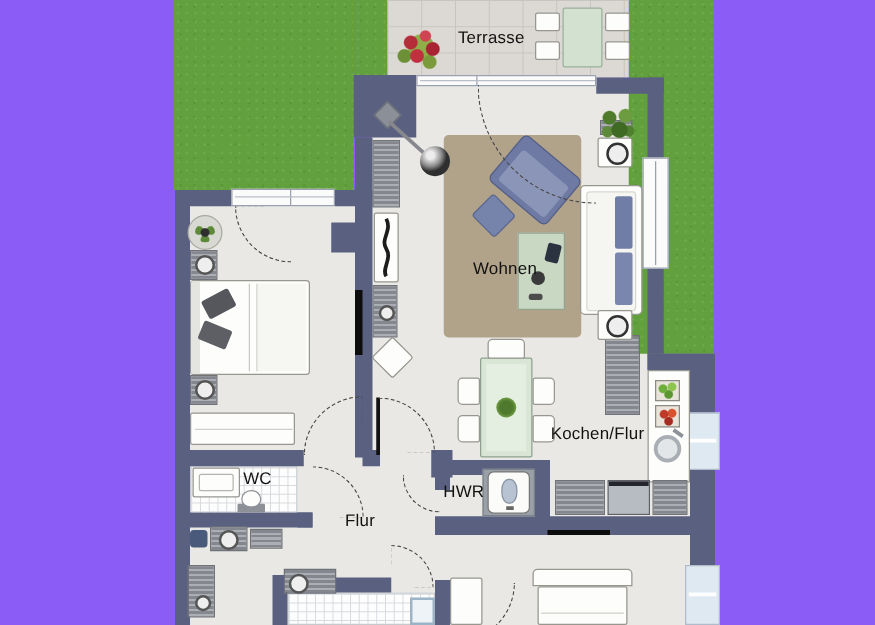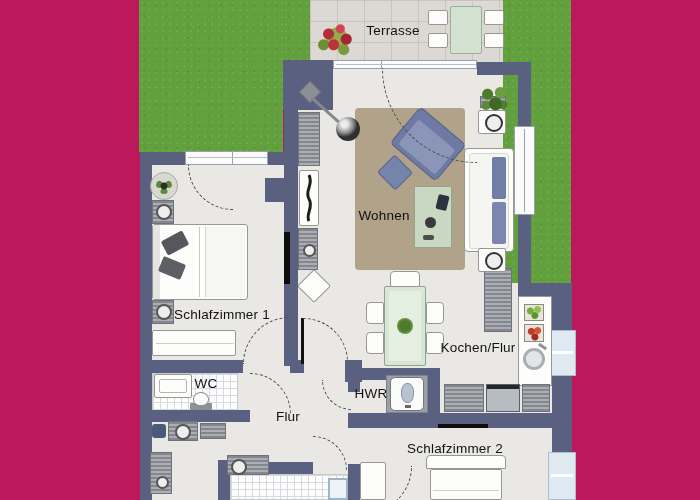--- a/index.html
+++ b/index.html
@@ -1,16 +1,16 @@
 <!DOCTYPE html>
 <html><head>
 <meta charset="utf-8">
 <style>
   html,body{margin:0;padding:0;background:#fff;}
-  .plan{position:relative;width:700px;height:500px;background:#be185d;overflow:hidden;
+  .plan{position:relative;width:700px;height:500px;background:#8b5cf6;overflow:hidden;
         font-family:"Liberation Sans",sans-serif;}
   .abs{position:absolute;box-sizing:border-box;}
   .wall{position:absolute;background:#5a6080;box-sizing:border-box;}
   .floor{position:absolute;background:#e9e8e4;}
   .grass{position:absolute;background:#61a03c;
     background-image:radial-gradient(rgba(255,255,255,.10) 1px,transparent 1px),
                      radial-gradient(rgba(20,70,10,.14) 1px,transparent 1px);
     background-size:7px 7px,11px 11px;}
   .terrace{position:absolute;background:#dcd9d4;
     background-image:linear-gradient(#c8c5bf 1px,transparent 1px),
@@ -239,21 +239,19 @@
   <div class="arc bl" style="left:382px;top:68px;width:95px;height:95px;"></div>
   <div class="arc tl" style="left:243px;top:317px;width:47px;height:47px;"></div>
   <div class="furn" style="left:301px;top:318px;width:3px;height:46px;background:#111;"></div>
   <div class="arc tr" style="left:303px;top:318px;width:45px;height:44px;"></div>
   <div class="arc tr" style="left:250px;top:373px;width:41px;height:41px;"></div>
   <div class="arc bl" style="left:322px;top:380px;width:30px;height:30px;"></div>
   <div class="arc tr" style="left:313px;top:436px;width:34px;height:34px;"></div>
   <div class="arc br" style="left:364px;top:466px;width:48px;height:48px;"></div>
 
   <div class="lbl" style="left:393px;top:30px;">Terrasse</div>
-  <div class="lbl" style="left:384px;top:215px;">Wohnen</div>
-  <div class="lbl" style="left:222px;top:314px;">Schlafzimmer 1</div>
+  <div class="lbl" style="left:404px;top:215px;">Wohnen</div>
   <div class="lbl" style="left:478px;top:347px;">Kochen/Flur</div>
   <div class="lbl" style="left:206px;top:383px;">WC</div>
   <div class="lbl" style="left:288px;top:416px;">Flur</div>
   <div class="lbl" style="left:371px;top:393px;">HWR</div>
-  <div class="lbl" style="left:455px;top:448px;">Schlafzimmer 2</div>
 
 </div>
 
 </body></html>

